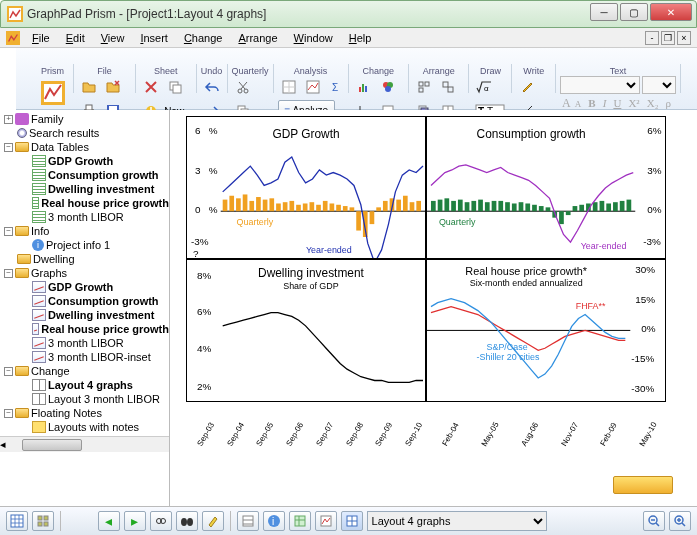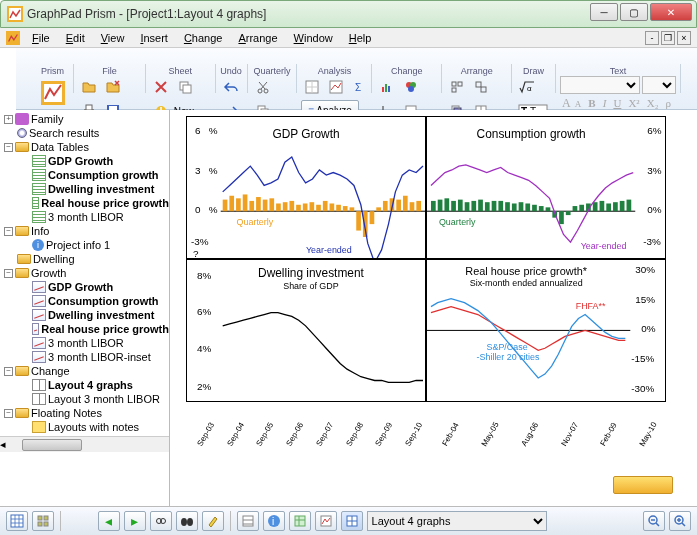--- a/index.html
+++ b/index.html
@@ -350,20 +350,35 @@
       <div class="icon-btn" style="width:34px">
           <svg width="30" height="14">
             <rect x="1" y="1" width="28" height="12" fill="#fff" stroke="#888"></rect>
             <text x="3" y="11" font-size="10" font-family="serif" font-weight="bold">T</text>
             <text x="12" y="11" font-size="10" font-family="serif">T</text>
             <text x="20" y="11" font-size="8">α</text>
           </svg>
         </div>
     </div>
   </div>
+  <div class="group" style="width:50px">
+    <div class="group-label">Write</div>
+    <div class="group-body">
+      <div class="icon-btn">
+          <svg width="14" height="14">
+            <path d="M3 11l8-8 1 1-8 8z" fill="#f0c030" stroke="#a07010"></path>
+          </svg>
+        </div>
+      <div class="icon-btn">
+          <svg width="14" height="14">
+            <path d="M2 12L12 2" stroke="#333"></path>
+          </svg>
+        </div>
+    </div>
+  </div>
   <div class="group" style="flex:1">
     <div class="group-label">Text</div>
     <div class="group-body" style="flex-direction:column;align-items:flex-start;gap:2px">
       <div style="display:flex;gap:2px;align-items:center">
         <select class="font-combo"></select>
         <select class="font-combo" style="width:34px"></select>
       </div>
       <div class="text-tools">
         <span style="font-size:12px">A</span><span style="font-size:9px">A</span>
         <span style="font-weight:bold">B</span>
@@ -425,21 +440,21 @@
           <span>Project info 1</span>
         </li>
       <li>
           <span class="sp"></span>
           <span class="ico folder"></span>
           <span>Dwelling</span>
         </li>
       <li>
           <span class="exp">−</span>
           <span class="ico folder"></span>
-          <span>Growth</span>
+          <span>Graphs</span>
         </li>
       <li class="indent2 bold">
           <span class="ico graph"></span>
           <span>GDP Growth</span>
         </li>
       <li class="indent2 bold">
           <span class="ico graph"></span>
           <span>Consumption growth</span>
         </li>
       <li class="indent2 bold">

